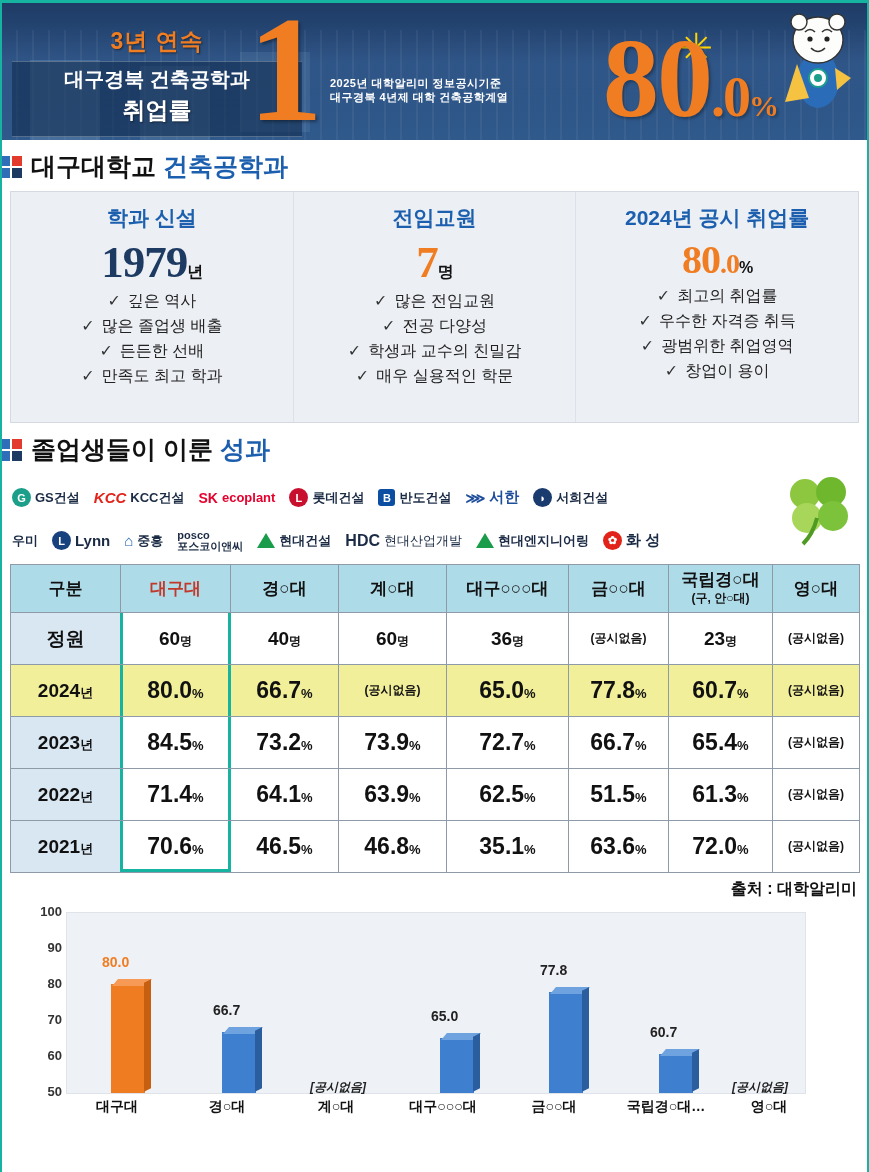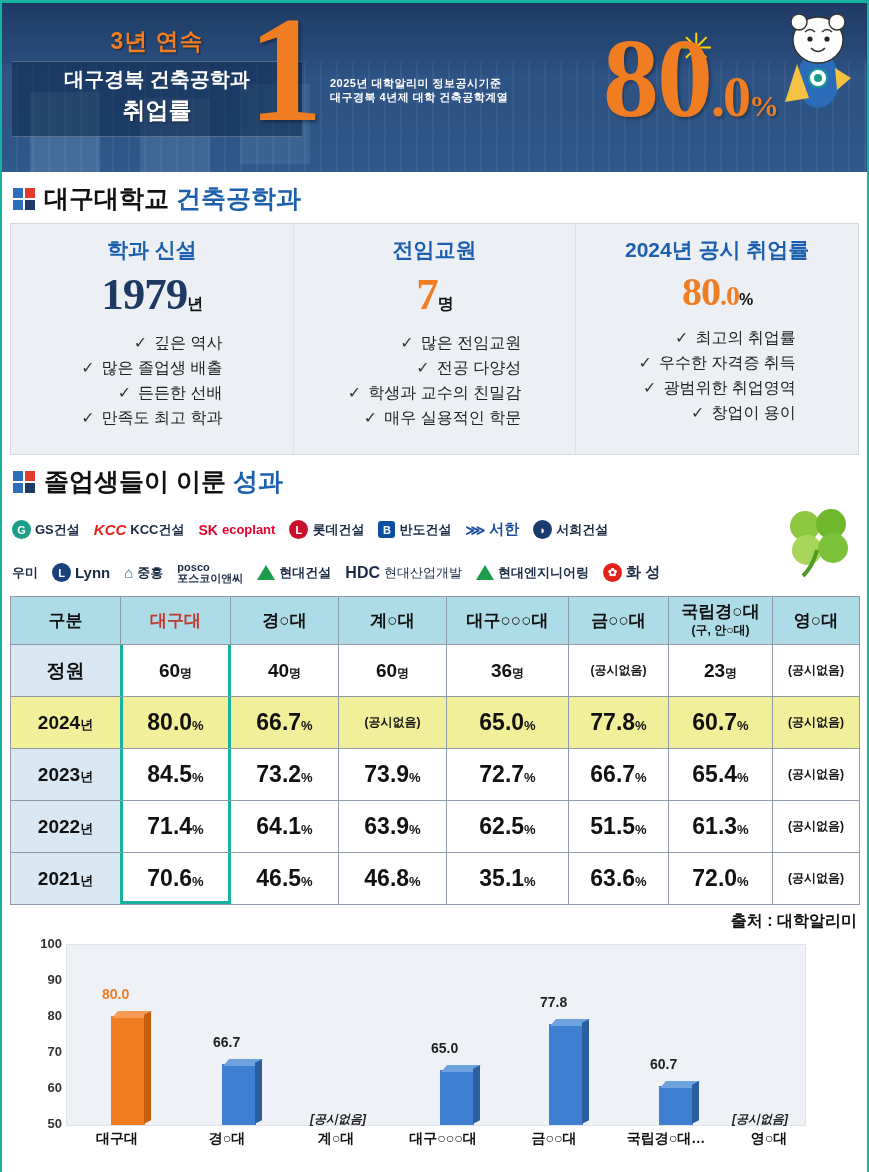--- a/index.html
+++ b/index.html
@@ -9,21 +9,21 @@
     height: 1172px;
     background: #ffffff;
     font-family: "Liberation Sans", sans-serif;
     overflow: hidden;
   }
 
   
   .hero {
     position: relative;
     width: 869px;
-    height: 172px;
+    height: 140px;
     background: linear-gradient(180deg, #1d3a63 0%, #2d5182 45%, #21416d 100%);
     overflow: hidden;
   }
   .hero-bldg {
     position: absolute;
     bottom: 0; left: 0; right: 0;
     height: 110px;
     background:
       repeating-linear-gradient(90deg, rgba(255,255,255,0.05) 0 2px, transparent 2px 16px),
       linear-gradient(180deg, rgba(40,80,130,0.0) 0%, rgba(60,110,165,0.55) 100%);
@@ -117,21 +117,21 @@
     line-height: 40px;
   }
   
   .mascot { position: absolute; right: 8px; top: 6px; width: 86px; height: 110px; }
 
   
   .sec-head {
     display: flex;
     align-items: center;
     gap: 9px;
-    padding: 10px 0 6px 13px;
+    padding: 10px 0 6px 0;
   }
   .sec-ico {
     width: 22px; height: 22px;
     display: grid;
     grid-template-columns: 1fr 1fr;
     grid-template-rows: 1fr 1fr;
     gap: 2px;
   }
   .sec-ico i { display: block; }
   .sec-ico i:nth-child(1) { background: #2f6fba; }
@@ -172,23 +172,23 @@
   .big-num {
     font-size: 45px;
     color: #1d3a63;
     letter-spacing: -1px;
   }
   .big-num .or { color: #f07d22; }
   .unit { font-size: 16px; color: #111; font-family: "Liberation Sans", sans-serif; }
   .orange-num { font-size: 40px; color: #f07d22; letter-spacing: -1px; }
   .orange-num .sm { font-size: 28px; }
   .plist {
-    margin: 10px auto 0;
+    margin: 0 auto 0;
     display: inline-block;
-    text-align: right;
+    text-align: center;
   }
   .plist div {
     font-size: 16px;
     color: #222;
     line-height: 25px;
     white-space: nowrap;
   }
   .plist .ck { color: #333; margin-right: 7px; }
 
   

